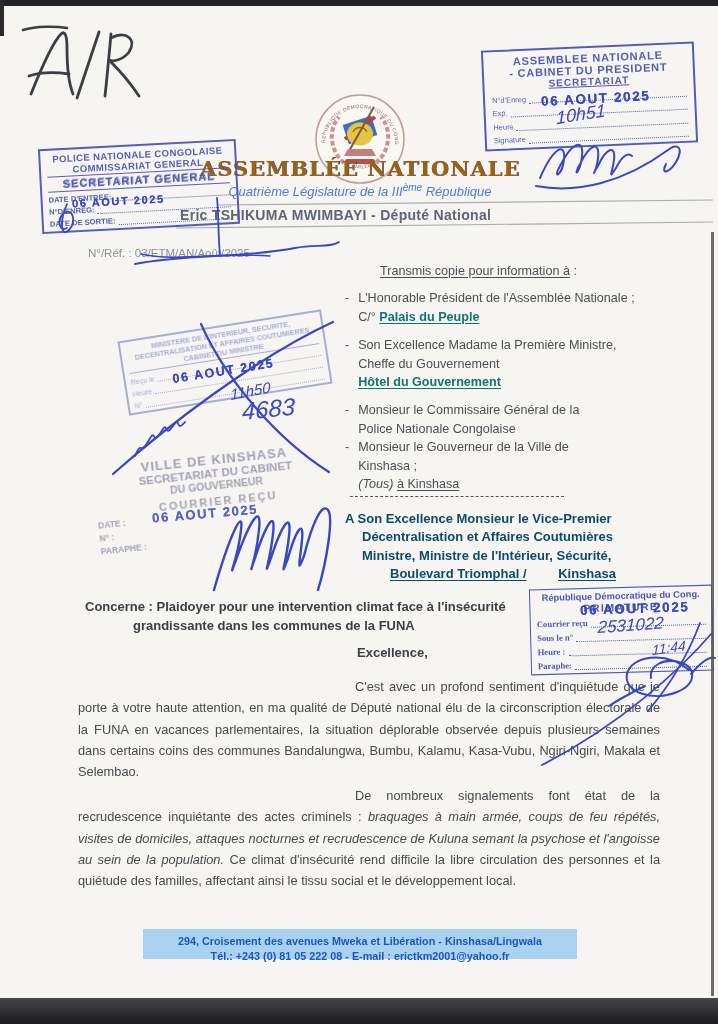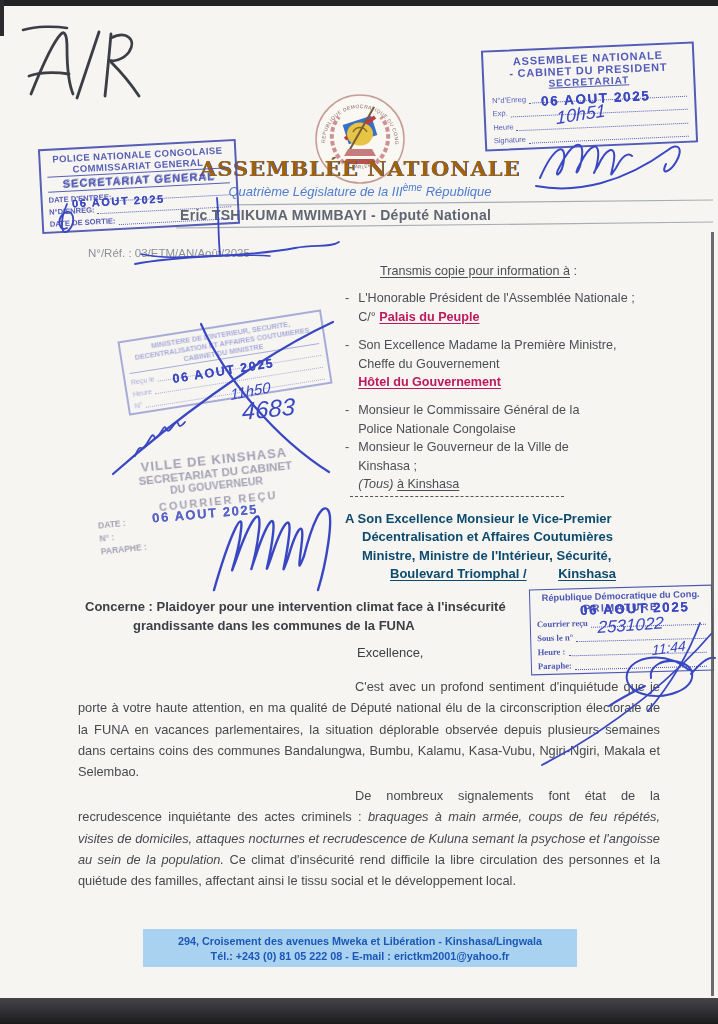--- a/index.html
+++ b/index.html
@@ -20,37 +20,37 @@
   .org-sub sup{font-size:10px;}
   .author{left:180px;top:207px;width:520px;font-size:14px;font-weight:bold;
     color:#5f6672;letter-spacing:.3px;z-index:2;}
   .ref{left:88px;top:247px;font-size:11.5px;color:#8b9097;z-index:2;}
   
   .rc{color:#4b4f55;font-size:12.6px;line-height:18.6px;z-index:2;}
   .rc-head{left:380px;top:262px;}
   .rc-head .u{text-decoration:underline;text-underline-offset:2px;}
   .ditem{left:345px;width:318px;display:flex;gap:9px;}
   .ditem .dash{flex:0 0 auto;}
-  .bu{font-weight:bold;text-decoration:underline;text-underline-offset:2px;color:#be185d;}
+  .bu{font-weight:bold;text-decoration:underline;text-underline-offset:2px;color:#0f766e;}
   .sep-dash{left:350px;top:496px;width:214px;border-top:1.6px dashed #53565c;z-index:2;}
   .addr{left:345px;top:510px;width:322px;font-weight:bold;color:#0c4a6e;
     font-size:13px;line-height:18.4px;z-index:2;}
   .addr .ind{padding-left:17px;}
   .addr .u{text-decoration:underline;text-underline-offset:2px;margin-left:28px;}
   
   .subject{left:85px;top:597px;width:560px;font-weight:bold;color:#3c4046;
     font-size:13px;line-height:19px;z-index:2;}
   .subject .l2{margin-left:48px;text-underline-offset:2px;}
-  .salut{left:357px;top:645px;font-weight:normal;font-size:13px;color:#3c4046;z-index:2;}
+  .salut{left:357px;top:645px;font-weight:bold;font-size:13px;color:#3c4046;z-index:2;}
   .para{left:78px;width:582px;margin:0;font-size:12.8px;line-height:21.3px;
     text-align:justify;color:#46494e;z-index:2;}
   .p1{top:676px;text-indent:277px;}
   .p2{top:785px;text-indent:277px;}
   
-  .footer{left:143px;top:929px;width:434px;height:38px;background:#a9d2f0;
+  .footer{left:143px;top:929px;width:434px;height:30px;background:#a9d2f0;
     text-align:center;color:#1c57b8;font-weight:bold;font-size:10.8px;
     line-height:15px;padding-top:5px;box-sizing:border-box;z-index:2;}
   
   .stamp{position:absolute;box-sizing:border-box;z-index:3;}
   .stamp .c{text-align:center;}
   .stamp .hr{border-top:1.5px solid currentColor;margin:1px 0;}
   .frow{display:flex;align-items:flex-end;gap:3px;}
   .frow .lead{flex:1;border-bottom:1.2px dotted currentColor;height:8px;}
   .st-police{left:40px;top:144px;width:198px;transform:rotate(-3deg);
     border:2.5px solid #4952b2;color:#4952b2;padding:3px 6px;opacity:.92;}

